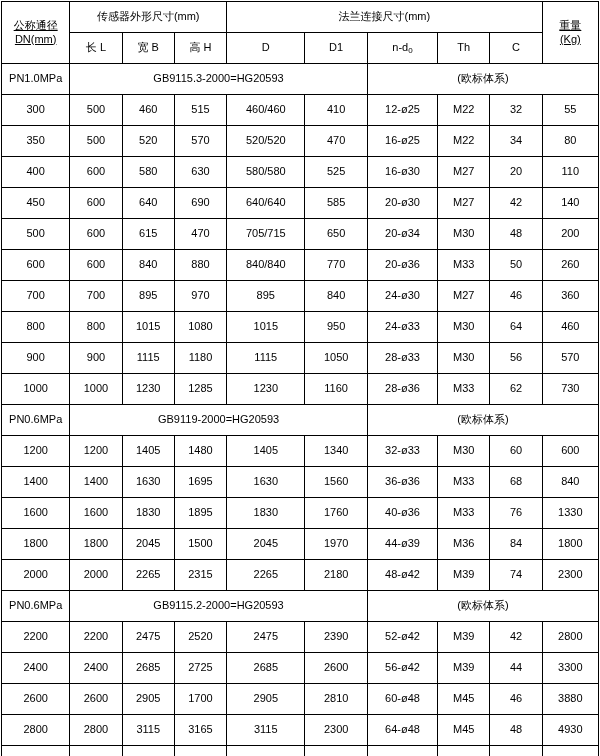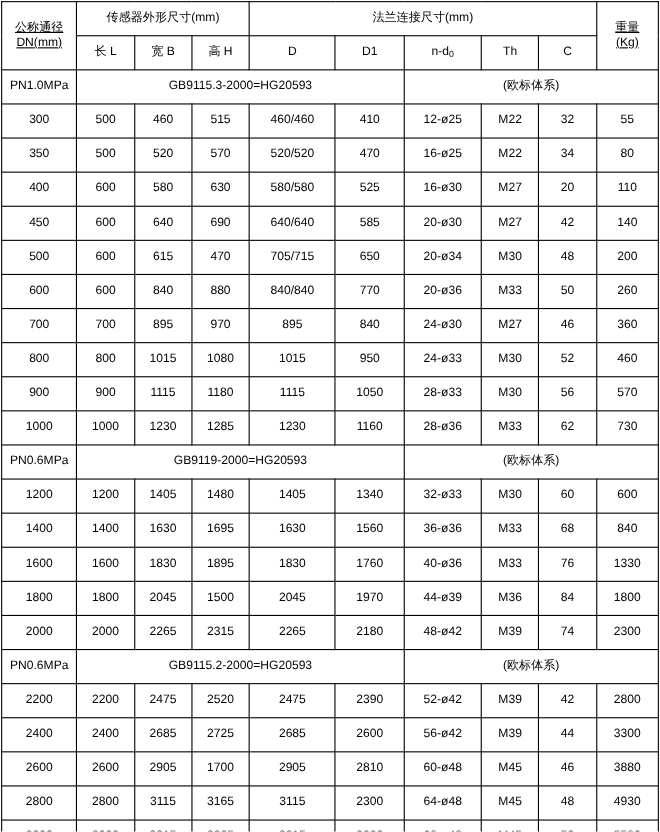--- a/index.html
+++ b/index.html
@@ -201,21 +201,21 @@
       </tr>
       <tr class="data-row">
         <td>800</td>
         <td>800</td>
         <td>1015</td>
         <td>1080</td>
         <td>1015</td>
         <td>950</td>
         <td>24-ø33</td>
         <td>M30</td>
-        <td>52</td>
+        <td>64</td>
         <td>460</td>
       </tr>
       <tr class="data-row">
         <td>900</td>
         <td>900</td>
         <td>1115</td>
         <td>1180</td>
         <td>1115</td>
         <td>1050</td>
         <td>28-ø33</td>

